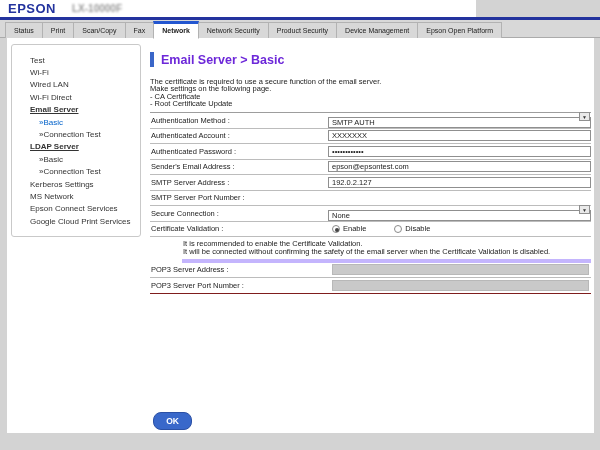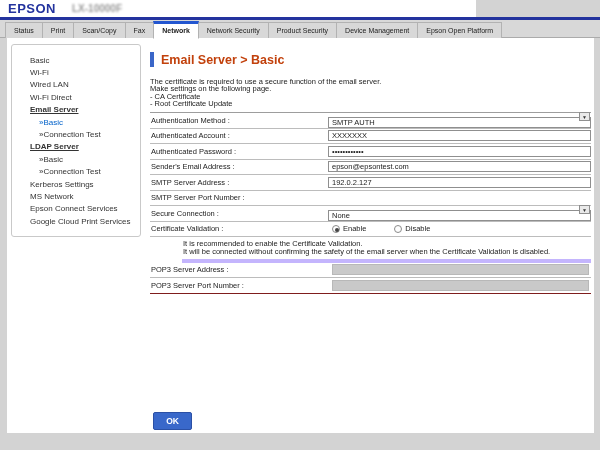--- a/index.html
+++ b/index.html
@@ -23,21 +23,21 @@
 
   .sidebar { position:absolute; left:4px; top:6px; width:130px; border:1px solid #c9c9c9; border-radius:3px; padding:9px 2px 9px 0; background:#fff; }
   .side-item { font-size:8px; color:#333; padding-left:18px; height:12.4px; display:flex; align-items:center; cursor:pointer; white-space:nowrap; }
   .side-item.section { font-weight:bold; text-decoration:underline; }
   .side-item.sub { padding-left:27px; }
   .side-item.active { color:#0061c9; }
 
   .main { position:absolute; left:143px; top:14px; width:441px; }
   .title-row { display:flex; align-items:center; }
   .title-bar { width:4px; height:15px; background:#3a66c8; margin-right:7px; }
-  .page-title { font-size:12.5px; font-weight:bold; color:#c2410c; }
+  .page-title { font-size:12.5px; font-weight:bold; color:#6d28d9; }
 
   .desc { margin-top:11px; font-size:7.5px; line-height:7.3px; color:#222; }
 
   .form { margin-top:5px; border-top:1px solid #9d9d9d; }
   .frow { display:flex; align-items:center; height:15.5px; border-bottom:1px solid #bcbcbc; }
   .flabel { width:178px; flex:none; font-size:7.5px; color:#222; padding-left:1px; white-space:nowrap; }
   .ffield { flex:1; position:relative; display:flex; align-items:center; }
   .tinput { width:100%; height:11px; border:1px solid #8f8f8f; background:#fff; font-size:7.5px;
             font-family:"Liberation Sans", sans-serif; color:#222; padding:0 3px; }
   .tinput.disabled { background:#c9c9c9; border-color:#b8b8b8; margin:0 2px 0 4px; width:calc(100% - 6px); }
@@ -48,21 +48,21 @@
   .radio-group { display:flex; gap:28px; font-size:7.5px; color:#222; padding-left:4px; }
   .radio-opt { display:flex; align-items:center; gap:3px; cursor:pointer; }
   .radio-circle { width:8px; height:8px; border:1px solid #8a8a8a; border-radius:50%; background:#fdfdfd; position:relative; }
   .radio-circle.checked::after { content:""; position:absolute; left:2px; top:2px; width:4px; height:4px; border-radius:50%; background:#444; }
 
   .note { font-size:7.5px; line-height:8.2px; color:#222; padding:3px 0 2px 1px; border-bottom:4px solid #c4b5fd;margin-left:32px; }
   .form-end { border-bottom:1px solid #7f1d1d; }
 
   .ok-btn { position:absolute; left:146px; top:374px; width:39px; height:18px; background:#3968ca; border:1px solid #2b50a5;
             color:#fff; font-size:8.5px; font-weight:bold; font-family:"Liberation Sans", sans-serif;
-            border-radius:2px; cursor:pointer; text-align:center; line-height:16px; }
+            border-radius:8px; cursor:pointer; text-align:center; line-height:16px; }
 </style>
 </head>
 <body>
 
 <div class="header">
   <span class="logo">EPSON</span>
   <span class="model">LX-10000F</span>
 </div>
 <div class="navy-line"></div>
 
@@ -76,21 +76,21 @@
     <div class="tab">Network Security</div>
     <div class="tab">Product Security</div>
     <div class="tab">Device Management</div>
     <div class="tab">Epson Open Platform</div>
   </div>
 </div>
 
 <div class="content">
 
   <div class="sidebar">
-    <div class="side-item">Basic</div>
+    <div class="side-item">Test</div>
     <div class="side-item">Wi-Fi</div>
     <div class="side-item">Wired LAN</div>
     <div class="side-item">Wi-Fi Direct</div>
     <div class="side-item section">Email Server</div>
     <div class="side-item sub active">»Basic</div>
     <div class="side-item sub">»Connection Test</div>
     <div class="side-item section">LDAP Server</div>
     <div class="side-item sub">»Basic</div>
     <div class="side-item sub">»Connection Test</div>
     <div class="side-item">Kerberos Settings</div>

